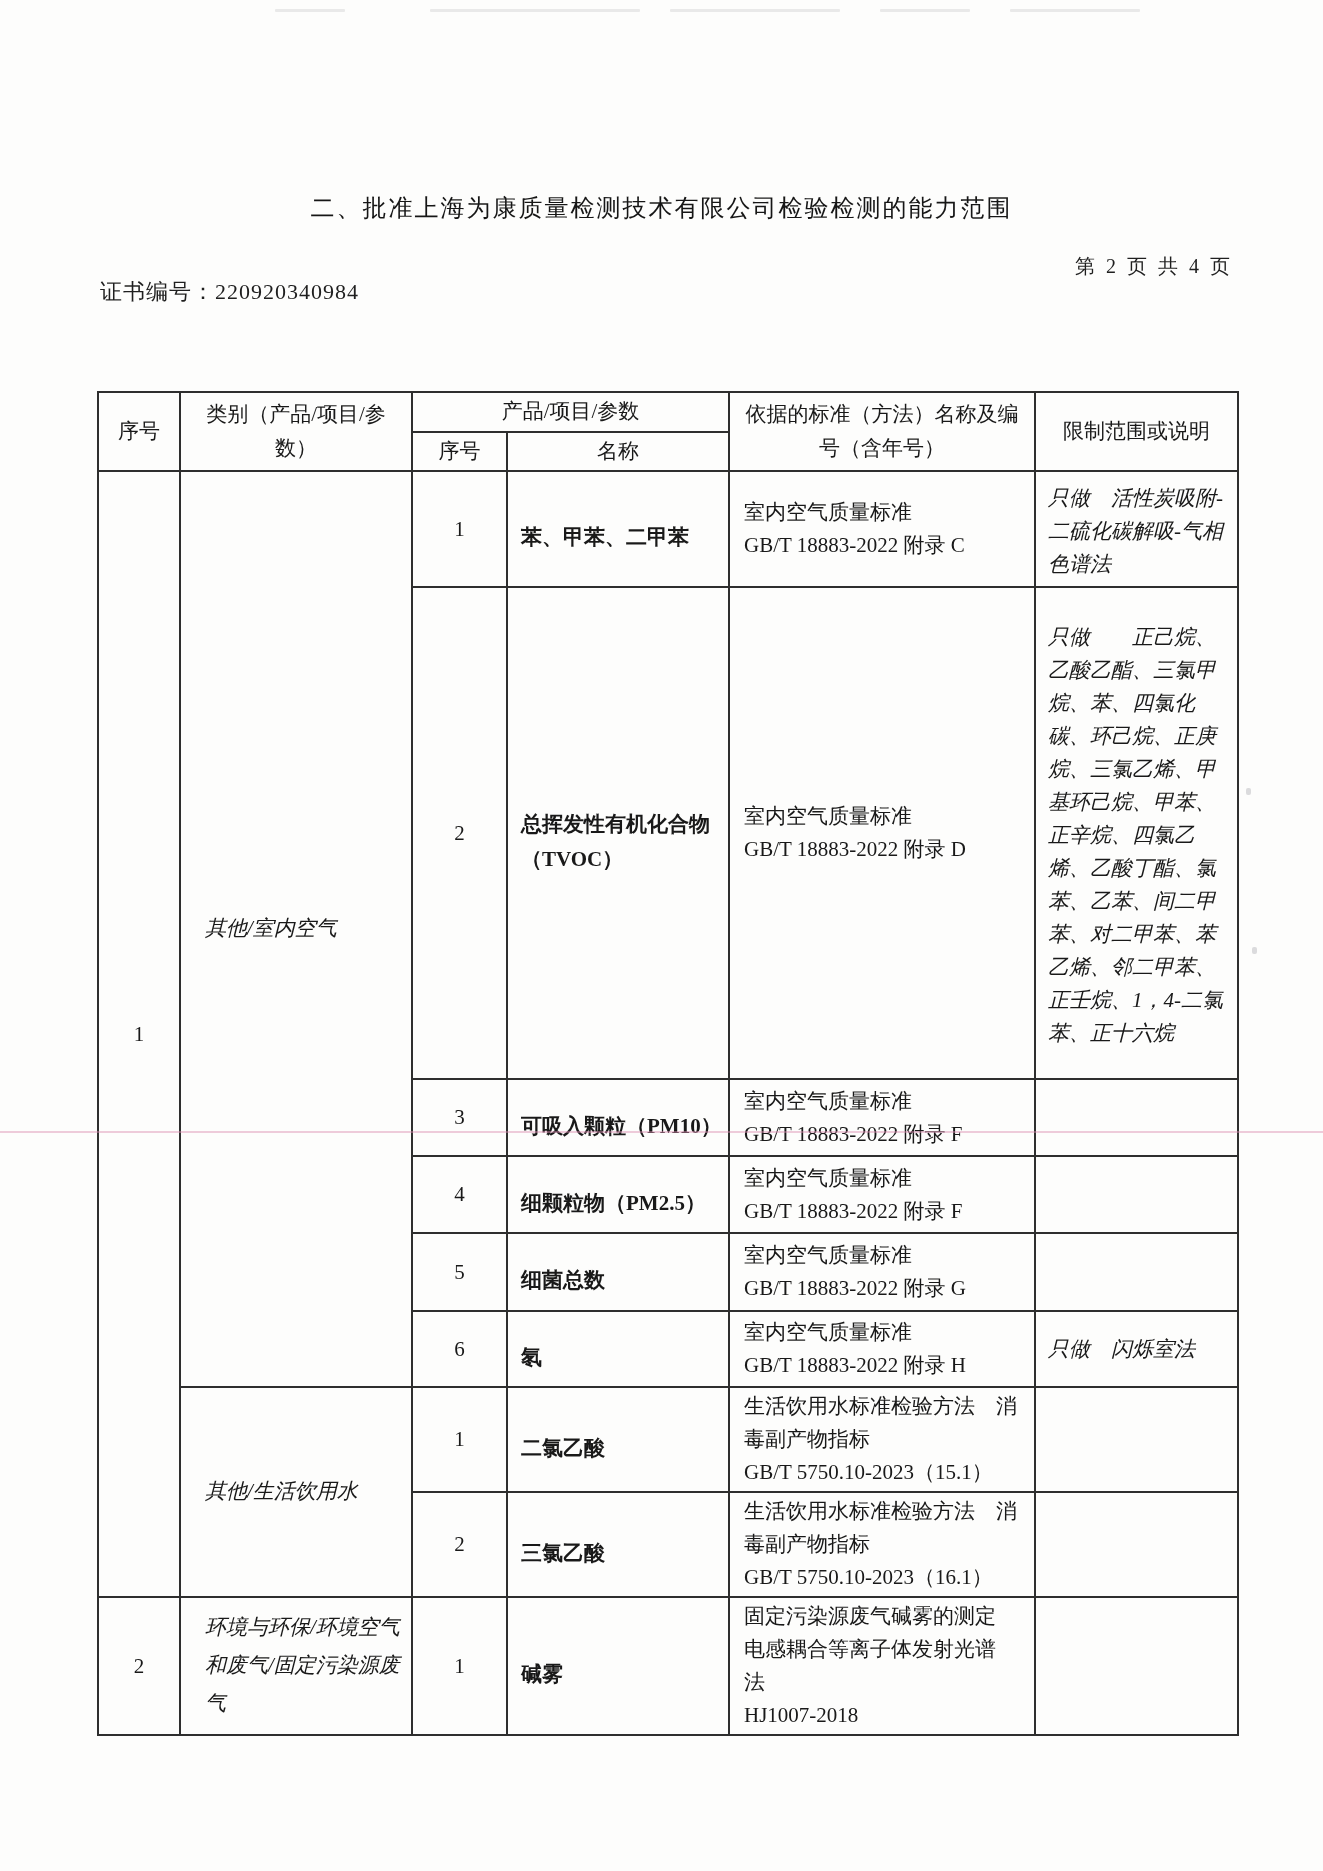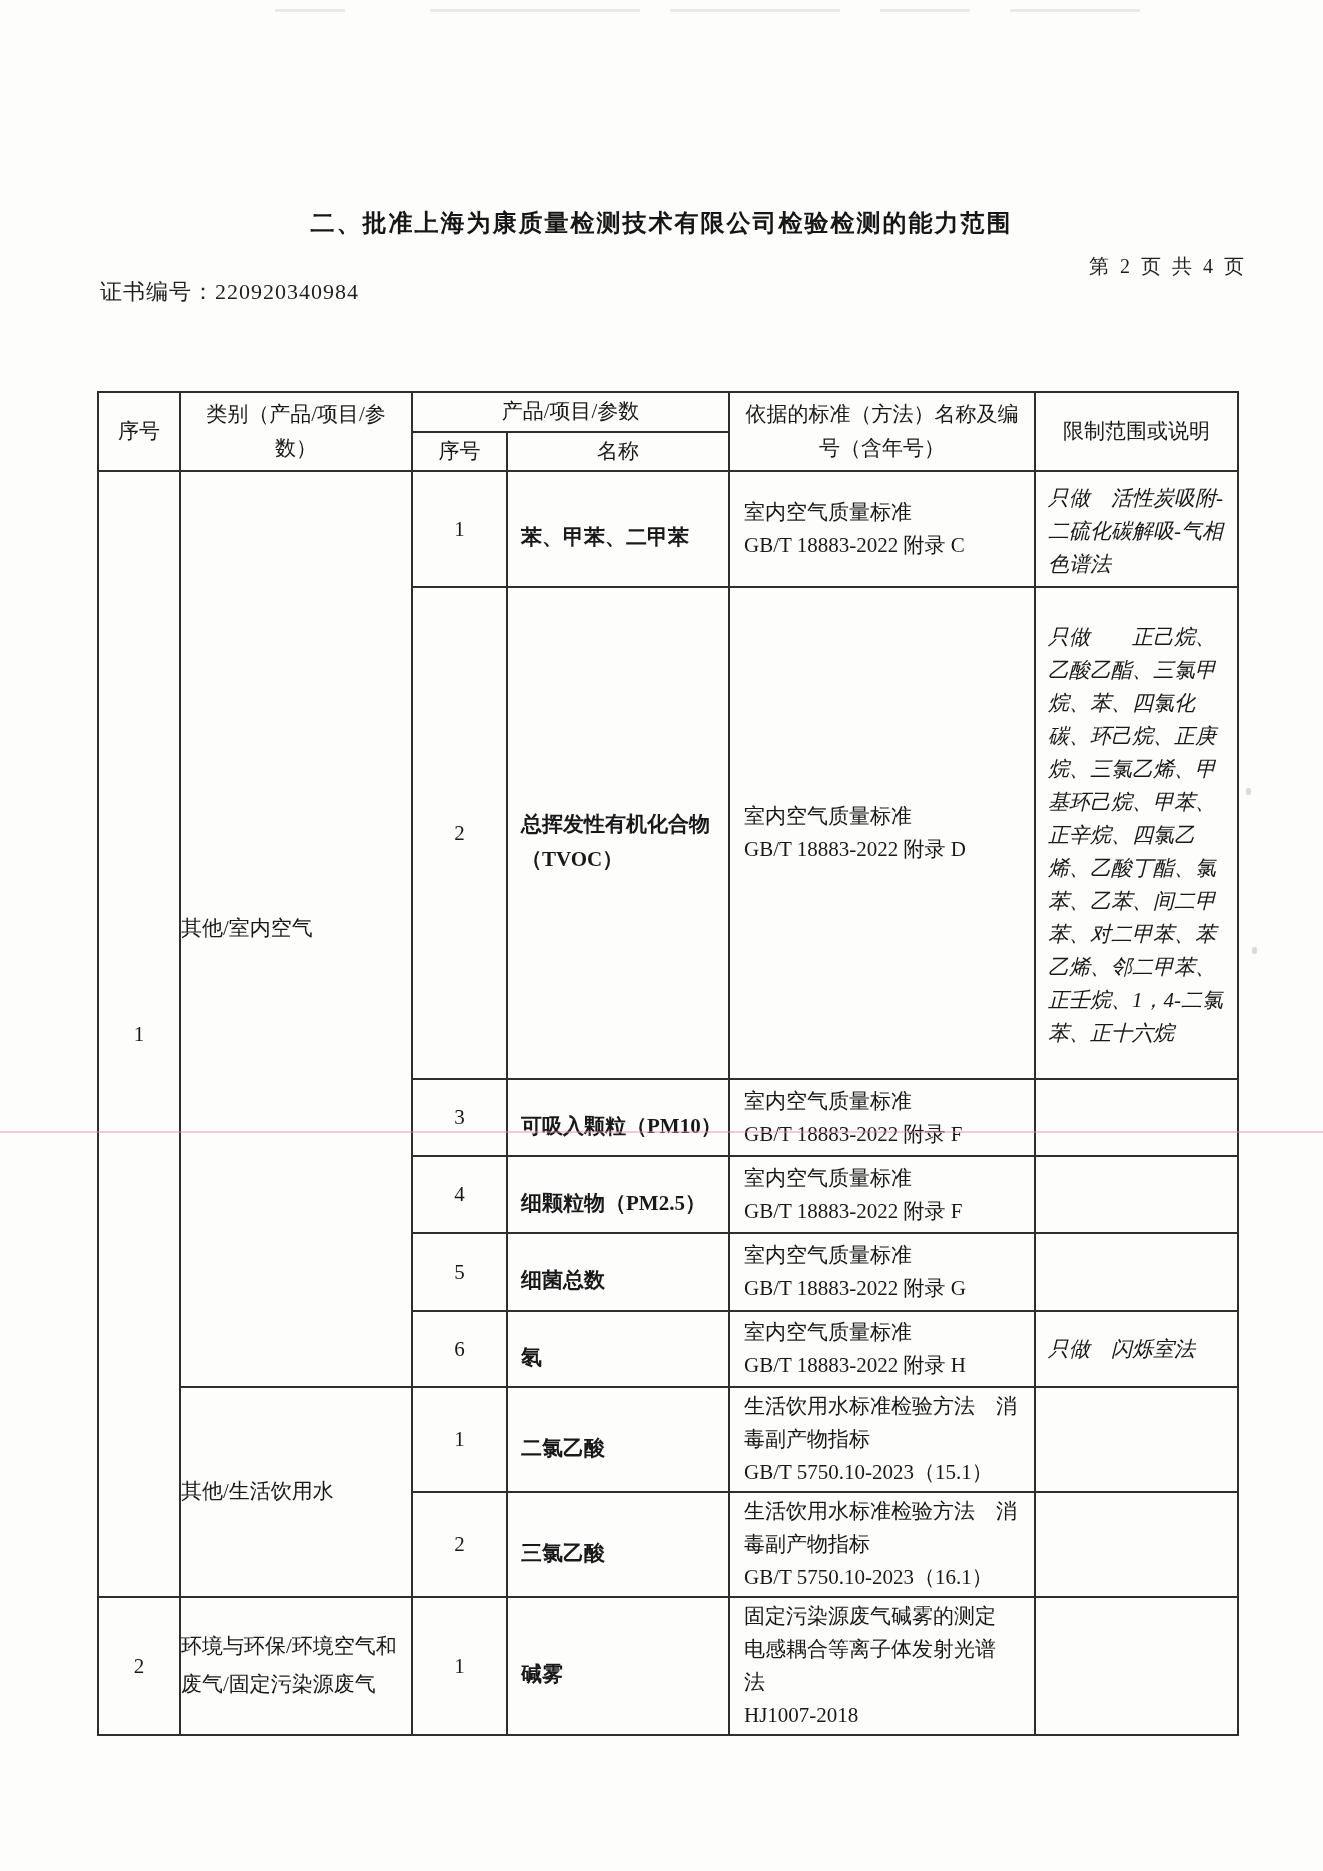--- a/index.html
+++ b/index.html
@@ -21,30 +21,29 @@
   .pink-line {
     position: absolute; top: 1131px; left: 0;
     width: 100%; height: 2px;
     background: rgba(219, 143, 178, 0.45);
     pointer-events: none;
   }
 
   .title {
     position: absolute; top: 192px; left: 0; width: 100%;
     text-align: center;
-    font-size: 24px; font-weight: 700; letter-spacing: 2px;
+    font-size: 24px; font-weight: 400; letter-spacing: 2px;
     color: #161616;
-    margin-top: 15px;
   }
   .cert {
     position: absolute; top: 257px; left: 100px;
     font-size: 22px; letter-spacing: 1px; margin-top: 20px;
   }
   .pageno {
-    position: absolute; top: 253px; right: 76px;
+    position: absolute; top: 253px; right: 90px;
     font-size: 20px; letter-spacing: 3px;
   }
   .addr {
     position: absolute; top: 318px; left: 100px;
     font-size: 21px; letter-spacing: 0.5px;
   }
 
   table.cap {
     position: absolute; top: 391px; left: 97px;
     border-collapse: collapse; table-layout: fixed;
@@ -52,21 +51,21 @@
   }
   table.cap td {
     border: 2px solid #2e2e2e;
     font-size: 21px;
     vertical-align: middle;
     color: #191919;
     overflow: hidden;
   }
   .c   { text-align: center; }
   .hc  { text-align: center; line-height: 1.6; padding: 2px 6px; }
-  .cat { padding: 4px 6px 4px 0; line-height: 1.8; }
+  .cat { padding: 4px 6px 4px 24px; line-height: 1.8; font-style: italic; }
   .nm  { padding: 20px 4px 2px 13px; line-height: 1.7; font-weight: bold; }
   .std { padding: 2px 6px 2px 14px; line-height: 33px; white-space: pre-line; margin-top: 32px; }
   .lim { padding: 4px 6px 4px 12px; line-height: 33px; font-style: italic; }
   .top { vertical-align: top; padding-top: 9px; }
 
   tr.trh  { height: 38px; }
   tr.tr-a { height: 116px; }
   tr.tr-b { height: 492px; }
   tr.tr-c { height: 77px; }
   tr.tr-d { height: 78px; }

